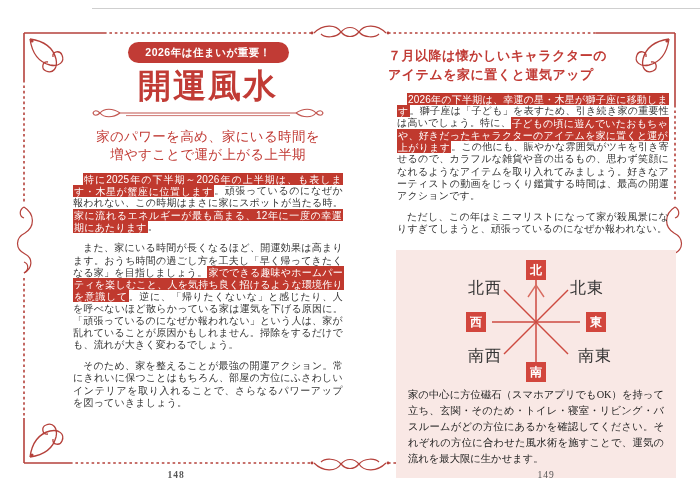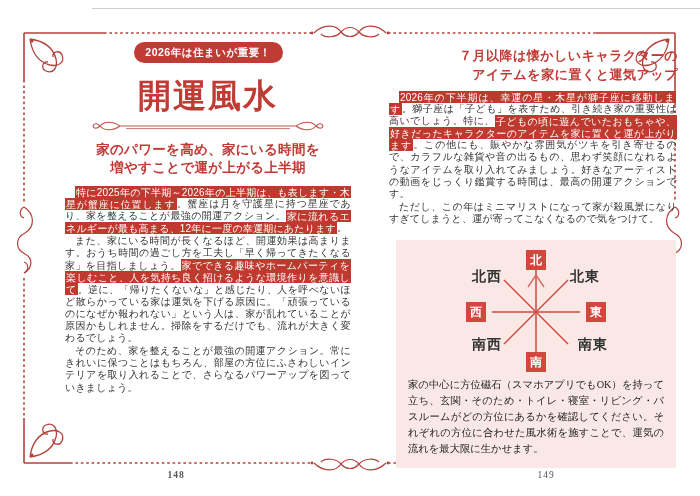--- a/index.html
+++ b/index.html
@@ -8,58 +8,58 @@
     background:#ffffff;
     font-family:"Liberation Sans",sans-serif;
     -webkit-font-smoothing:antialiased;
   }
   .frame-svg{position:absolute;left:0;top:0;width:700px;height:496px;pointer-events:none;}
   .page-edge{position:absolute;left:92px;top:8px;width:608px;height:1px;background:#cfcfcf;}
 
   
   .left-col{position:absolute;left:64px;top:42px;width:288px;}
   .badge{
-    width:149px;margin:0 auto;background:#c13b35;color:#fff;
+    width:161px;margin:0 auto;background:#c13b35;color:#fff;
     font-size:10.5px;font-weight:bold;text-align:center;
     padding:4px 0 3px;border-radius:11px;letter-spacing:.5px;
   }
   .big-title{
-    margin-top:16px;text-align:center;
-    font-family:Liberation Mono, monospace;
+    margin-top:3px;text-align:center;
+    font-family:Liberation Sans, sans-serif;
     font-weight:bold;font-size:33px;line-height:40px;color:#c13b35;letter-spacing:2px;
   }
   .divider{display:block;margin:0 auto;}
   .subtitle{
-    margin-top:6px;text-align:center;color:#c13b35;font-weight:bold;
+    margin-top:6px;text-align:center;color:#c13b35;font-weight:normal;
     font-size:13.5px;line-height:18px;letter-spacing:.3px;
   }
   .body-text{margin-top:9px;font-size:10px;line-height:12.1px;color:#333;text-align:justify;letter-spacing:.2px;}
-  .body-text p{margin:1px;text-indent:1em;}
+  .body-text p{margin:9px;text-indent:1em;}
   .hl{background:#c0392e;color:#fff;padding:.5px 1px;box-decoration-break:clone;-webkit-box-decoration-break:clone;}
 
   
   .right-col{position:absolute;left:388px;top:46px;width:290px;}
   .heading{
-    text-align:right;color:#c13b35;font-weight:bold;
+    text-align:left;color:#c13b35;font-weight:bold;
     font-size:13px;line-height:19px;letter-spacing:.5px;
   }
   .right-col .body-text{margin-top:7px;}
 
   .pink-box{
     margin:15px 0 0 8px;width:256px;background:#f9e8e5;
     padding:10px 12px 11px;
   }
   .compass{position:relative;width:236px;height:118px;margin:2px auto 7px;}
   .compass svg{position:absolute;left:0;top:0;}
   .cbox{
     position:absolute;width:20px;height:20px;background:#d2463d;color:#fff;
     font-size:12px;font-weight:bold;display:flex;align-items:center;justify-content:center;
     font-family:"Liberation Sans",sans-serif;
   }
-  .clabel{position:absolute;font-size:14px;font-weight:bold;color:#333;letter-spacing:1px;}
+  .clabel{position:absolute;font-size:16px;font-weight:normal;color:#333;letter-spacing:1px;}
   .clabel.r{width:60px;text-align:right;}
 
   .box-text{
     font-family:"Liberation Serif","DejaVu Serif",serif;
     font-size:10.3px;line-height:16px;color:#222;text-align:justify;
   }
   .box-text p{margin:0;}
   .box-note{margin-top:1px;}
 
   .pagenum{
@@ -138,35 +138,35 @@
     <path d="M206,7 C213,2 222,2 226,7 C222,12 213,12 206,7" stroke-width="1.1"></path>
     <path d="M226,7 C229,4 232,4 233,7 C232,10 229,10 226,7" stroke-width="1.1"></path>
   </svg>
 
   <div class="subtitle">
     <div>家のパワーを高め、家にいる時間を</div>
     <div>増やすことで運が上がる上半期</div>
   </div>
 
   <div class="body-text">
-    <p><span class="hl">特に2025年の下半期～2026年の上半期は、も表します・木星が蟹座に位置します</span><span>。蟹座は月を守護星に持つ星座であり、家を整えることが最強の開運アクション。</span><span class="hl">家に流れるエネルギーが最も高まる、12年に一度の幸運期にあたります</span><span>。</span></p>
+    <p><span class="hl">特に2025年の下半期～2026年の上半期は、も表します・木星が蟹座に位置します</span><span>。頑張っているのになぜか報われない、この時期はまさに家にスポットが当たる時。</span><span class="hl">家に流れるエネルギーが最も高まる、12年に一度の幸運期にあたります</span><span>。</span></p>
     <p><span>また、家にいる時間が長くなるほど、開運効果は高まります。おうち時間の過ごし方を工夫し「早く帰ってきたくなる家」を目指しましょう。</span><span class="hl">家でできる趣味やホームパーティを楽しむこと、人を気持ち良く招けるような環境作りを意識して</span><span>。逆に、「帰りたくないな」と感じたり、人を呼べないほど散らかっている家は運気を下げる原因に。「頑張っているのになぜか報われない」という人は、家が乱れていることが原因かもしれません。掃除をするだけでも、流れが大きく変わるでしょう。</span></p>
     <p><span>そのため、家を整えることが最強の開運アクション。常にきれいに保つことはもちろん、部屋の方位にふさわしいインテリアを取り入れることで、さらなるパワーアップを図っていきましょう。</span></p>
   </div>
 </div>
 
 <div class="right-col">
   <div class="heading">
     <div>７月以降は懐かしいキャラクターの</div>
     <div>アイテムを家に置くと運気アップ</div>
   </div>
 
   <div class="body-text">
     <p><span class="hl">2026年の下半期は、幸運の星・木星が獅子座に移動します</span><span>。獅子座は「子ども」を表すため、引き続き家の重要性は高いでしょう。特に、</span><span class="hl">子どもの頃に遊んでいたおもちゃや、好きだったキャラクターのアイテムを家に置くと運が上がります</span><span>。この他にも、賑やかな雰囲気がツキを引き寄せるので、カラフルな雑貨や音の出るもの、思わず笑顔になれるようなアイテムを取り入れてみましょう。好きなアーティストの動画をじっくり鑑賞する時間は、最高の開運アクションです。</span></p>
-    <p><span>ただし、この年はミニマリストになって家が殺風景になりすぎてしまうと、運が寄ってこなくなるので気をつけて。</span></p>
+    <p><span>ただし、この年はミニマリストになって家が殺風景になりすぎてしまうと、頑張っているのになぜか報われない。</span></p>
   </div>
 
   <div class="pink-box">
     <div class="compass">
       <svg width="236" height="118" viewBox="0 0 236 118" fill="none" stroke="#cd4a41" stroke-width="1.5">
         <line x1="118" y1="14" x2="118" y2="106"></line>
         <line x1="74" y1="60" x2="162" y2="60"></line>
         <line x1="86" y1="28" x2="150" y2="92"></line>
         <line x1="86" y1="92" x2="150" y2="28"></line>
         <path d="M110,35 L118,23 L126,35" stroke="#d86b60" stroke-width="1.4"></path>

